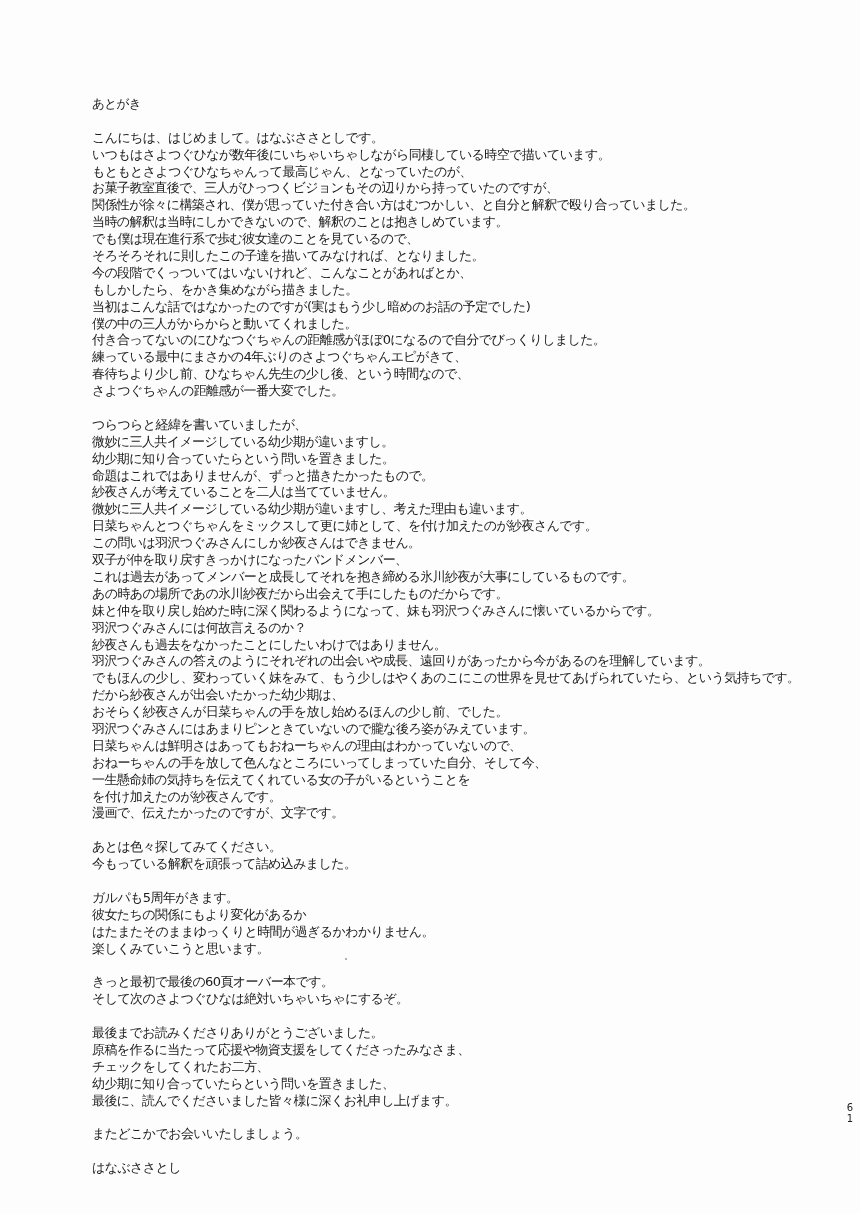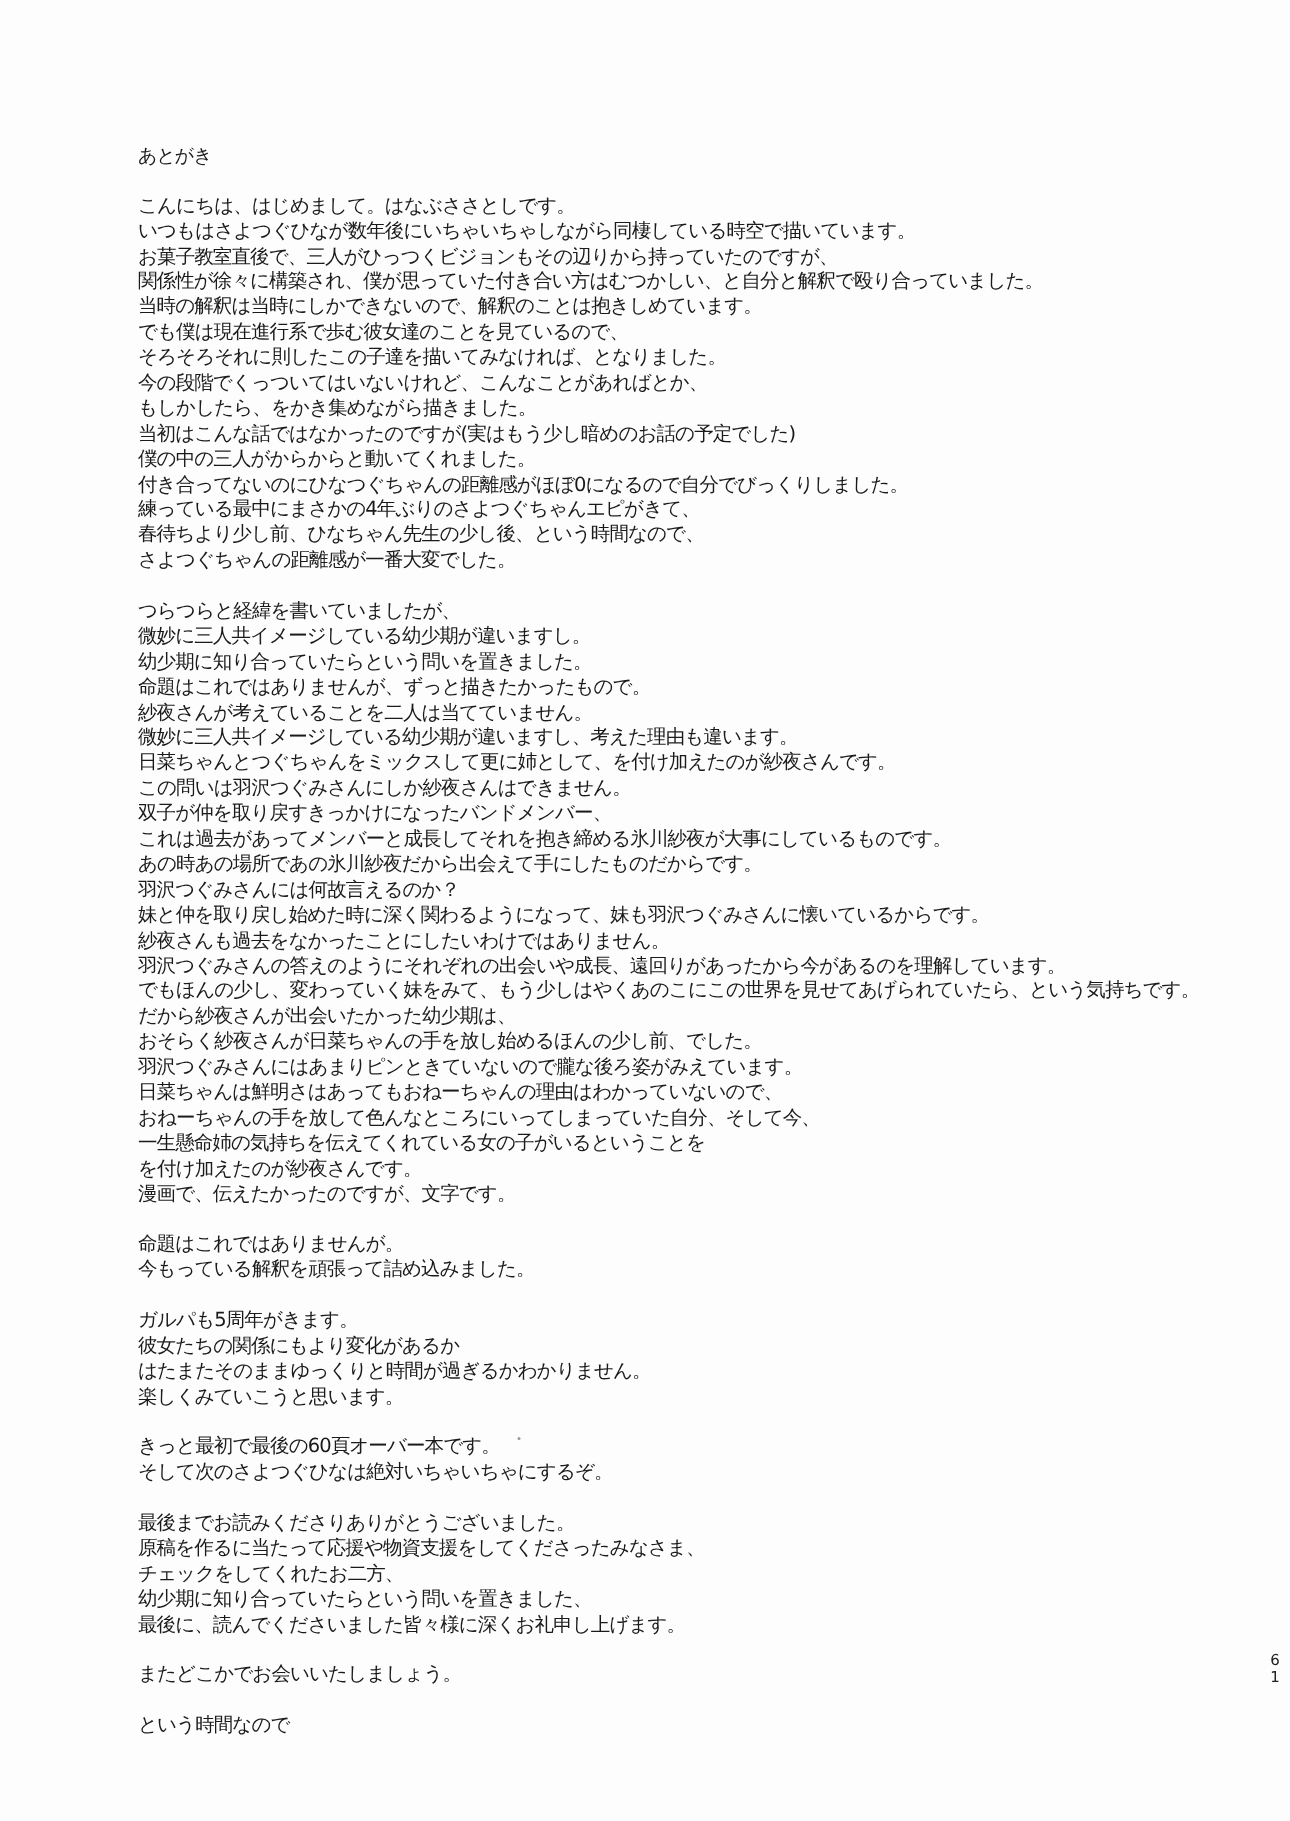--- a/index.html
+++ b/index.html
@@ -67,20 +67,21 @@
 <body>
 
 <div class="page">
   <div class="content">
     <div class="title">あとがき</div>
     <div class="blank"></div>
 
     <div>
       <div class="line">こんにちは、はじめまして。はなぶささとしです。</div>
       <div class="line">いつもはさよつぐひなが数年後にいちゃいちゃしながら同棲している時空で描いています。</div>
+      <div class="line">もともとさよつぐひなちゃんって最高じゃん、となっていたのが、</div>
       <div class="line">お菓子教室直後で、三人がひっつくビジョンもその辺りから持っていたのですが、</div>
       <div class="line">関係性が徐々に構築され、僕が思っていた付き合い方はむつかしい、と自分と解釈で殴り合っていました。</div>
       <div class="line">当時の解釈は当時にしかできないので、解釈のことは抱きしめています。</div>
       <div class="line">でも僕は現在進行系で歩む彼女達のことを見ているので、</div>
       <div class="line">そろそろそれに則したこの子達を描いてみなければ、となりました。</div>
       <div class="line">今の段階でくっついてはいないけれど、こんなことがあればとか、</div>
       <div class="line">もしかしたら、をかき集めながら描きました。</div>
       <div class="line">当初はこんな話ではなかったのですが(実はもう少し暗めのお話の予定でした)</div>
       <div class="line">僕の中の三人がからからと動いてくれました。</div>
       <div class="line">付き合ってないのにひなつぐちゃんの距離感がほぼ0になるので自分でびっくりしました。</div>
@@ -95,38 +96,38 @@
       <div class="line">微妙に三人共イメージしている幼少期が違いますし。</div>
       <div class="line">幼少期に知り合っていたらという問いを置きました。</div>
       <div class="line">命題はこれではありませんが、ずっと描きたかったもので。</div>
       <div class="line">紗夜さんが考えていることを二人は当てていません。</div>
       <div class="line">微妙に三人共イメージしている幼少期が違いますし、考えた理由も違います。</div>
       <div class="line">日菜ちゃんとつぐちゃんをミックスして更に姉として、を付け加えたのが紗夜さんです。</div>
       <div class="line">この問いは羽沢つぐみさんにしか紗夜さんはできません。</div>
       <div class="line">双子が仲を取り戻すきっかけになったバンドメンバー、</div>
       <div class="line">これは過去があってメンバーと成長してそれを抱き締める氷川紗夜が大事にしているものです。</div>
       <div class="line">あの時あの場所であの氷川紗夜だから出会えて手にしたものだからです。</div>
+      <div class="line">妹と仲を取り戻し始めた時に深く関わるようになって、妹も羽沢つぐみさんに懐いているからです。</div>
       <div class="line">羽沢つぐみさんには何故言えるのか？</div>
-      <div class="line">妹と仲を取り戻し始めた時に深く関わるようになって、妹も羽沢つぐみさんに懐いているからです。</div>
       <div class="line">紗夜さんも過去をなかったことにしたいわけではありません。</div>
       <div class="line">羽沢つぐみさんの答えのようにそれぞれの出会いや成長、遠回りがあったから今があるのを理解しています。</div>
       <div class="line">でもほんの少し、変わっていく妹をみて、もう少しはやくあのこにこの世界を見せてあげられていたら、という気持ちです。</div>
       <div class="line">だから紗夜さんが出会いたかった幼少期は、</div>
       <div class="line">おそらく紗夜さんが日菜ちゃんの手を放し始めるほんの少し前、でした。</div>
       <div class="line">羽沢つぐみさんにはあまりピンときていないので朧な後ろ姿がみえています。</div>
       <div class="line">日菜ちゃんは鮮明さはあってもおねーちゃんの理由はわかっていないので、</div>
       <div class="line">おねーちゃんの手を放して色んなところにいってしまっていた自分、そして今、</div>
       <div class="line">一生懸命姉の気持ちを伝えてくれている女の子がいるということを</div>
       <div class="line">を付け加えたのが紗夜さんです。</div>
       <div class="line">漫画で、伝えたかったのですが、文字です。</div>
     </div>
     <div class="blank"></div>
 
     <div>
-      <div class="line">命題はこれではありませんが。</div>
+      <div class="line">あとは色々探してみてください。</div>
       <div class="line">今もっている解釈を頑張って詰め込みました。</div>
     </div>
     <div class="blank"></div>
 
     <div>
       <div class="line">ガルパも5周年がきます。</div>
       <div class="line">彼女たちの関係にもより変化があるか</div>
       <div class="line">はたまたそのままゆっくりと時間が過ぎるかわかりません。</div>
       <div class="line">楽しくみていこうと思います。</div>
     </div>
@@ -146,21 +147,21 @@
       <div class="line">最後に、読んでくださいました皆々様に深くお礼申し上げます。</div>
     </div>
     <div class="blank"></div>
 
     <div>
       <div class="line">またどこかでお会いいたしましょう。</div>
     </div>
     <div class="blank"></div>
 
     <div>
-      <div class="line">という時間なので</div>
+      <div class="line">はなぶささとし</div>
     </div>
   </div>
 
   <div class="page-number">
     <span>6</span>
     <span>1</span>
   </div>
 
   <div class="speck" style="left:345px; top:958px;"></div>
 </div>

